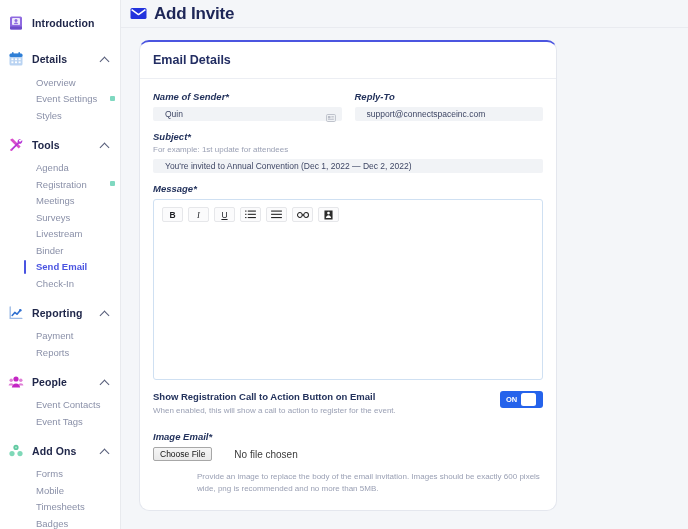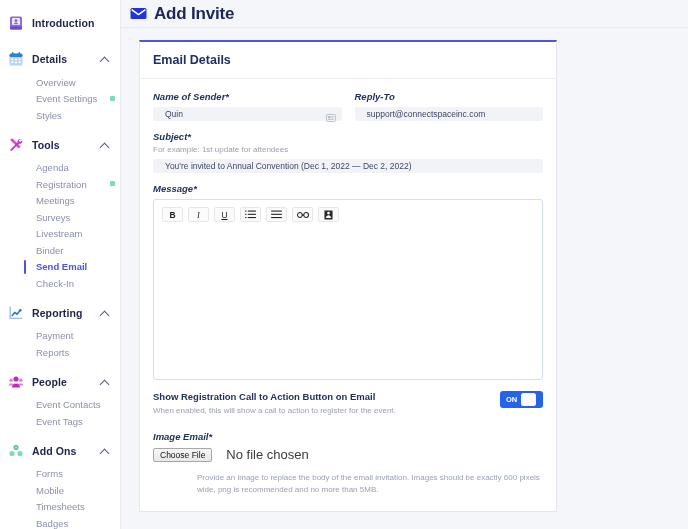--- a/index.html
+++ b/index.html
@@ -88,21 +88,21 @@
     font-size: 17px; font-weight: bold; color: #1d2657;
     letter-spacing: -.2px;
   }
 
   .card-wrap { padding: 12px 0 0 18px; }
   .card {
     width: 418px;
     background: #ffffff;
     border: 1px solid #e4e7ee;
     border-top: 2.5px solid #4b55e0;
-    border-radius: 0;
+    border-radius: 10px;
   }
   .card-head {
     padding: 11px 14px 11px 13px;
     border-bottom: 1px solid #eceef3;
   }
   .card-head h2 {
     font-size: 12.5px; font-weight: bold; color: #232e63;
   }
   .card-body { padding: 12px 13px 16px 13px; }
 
@@ -196,21 +196,21 @@
   .file-row { display: flex; align-items: center; margin-top: 2px; }
   .file-btn {
     font-size: 8.5px; color: #111;
     background: linear-gradient(#f6f6f6,#e9e9e9);
     border: 1px solid #a7a7a7;
     border-radius: 2px;
     padding: 1px 6px;
     cursor: pointer;
     font-family: "Liberation Sans", sans-serif;
   }
-  .file-txt { font-size: 13px; color: #3b3b3b; margin-left: 14px; }
+  .file-txt { font-size: 10px; color: #3b3b3b; margin-left: 22px; }
   .note {
     font-size: 8px; color: #9aa0b4;
     margin-top: 10px; line-height: 1.45;
     max-width: 400px;
     margin-left: 44px;
   }
 </style>
 </head>
 <body>
 

